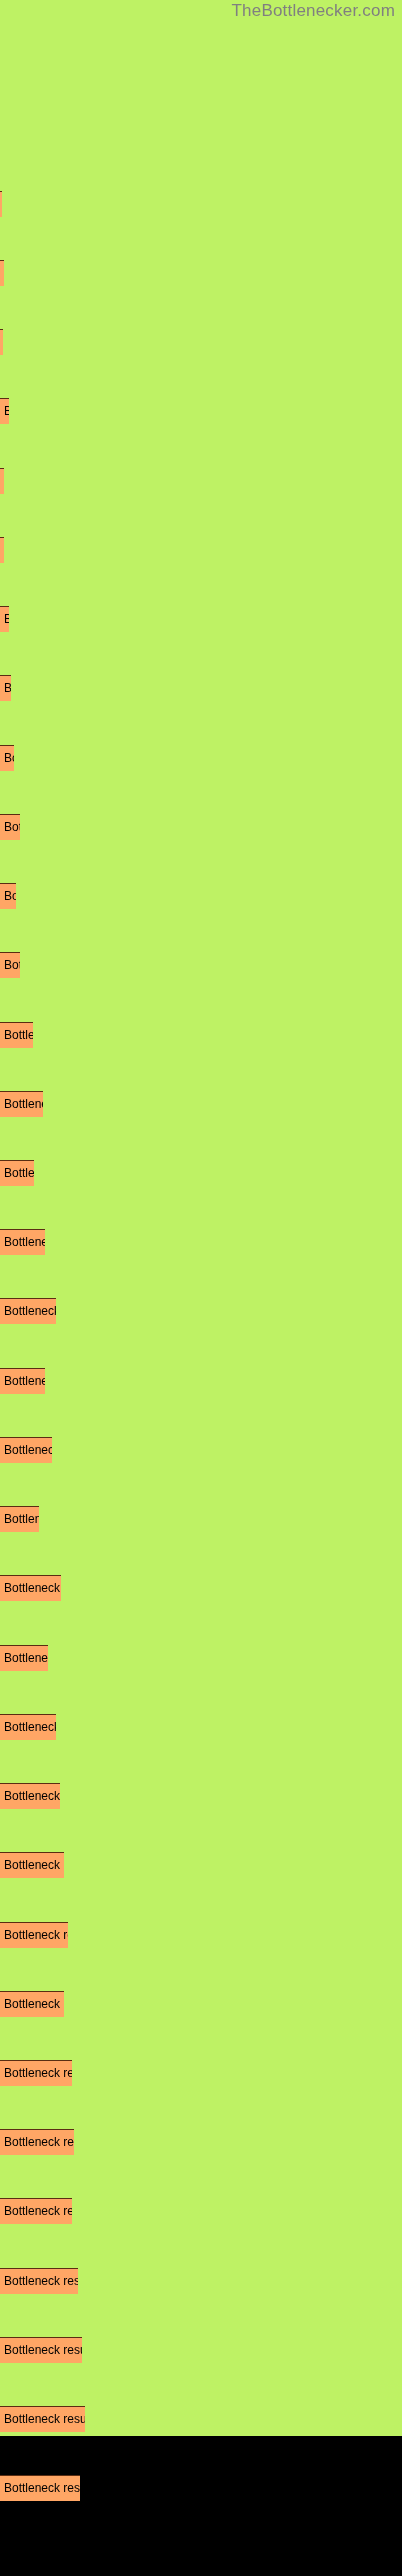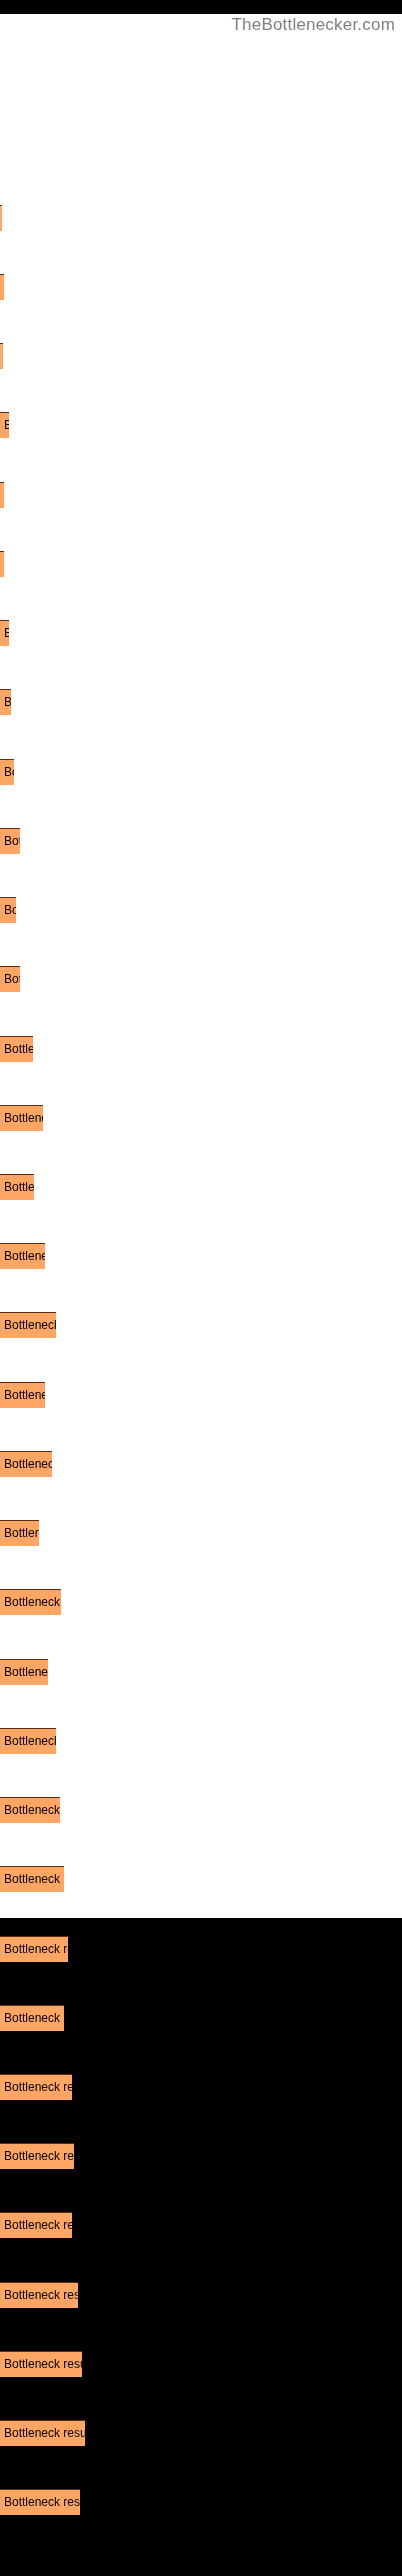--- a/index.html
+++ b/index.html
@@ -14,23 +14,22 @@
     overflow: hidden;
     font-family: "Liberation Sans", sans-serif;
     -webkit-font-smoothing: antialiased;
   }
 
   #page {
     position: absolute;
     left: 0;
     top: 0;
     width: 403px;
-    height: 1904px;
-    background: #ffffff;
-    margin-top: 14px;
+    height: 2436px;
+    background: #bef264;
   }
 
   
   .site-header {
     position: absolute;
     left: 0;
     top: 0;
     width: 403px;
     height: 27px;
     box-sizing: border-box;

